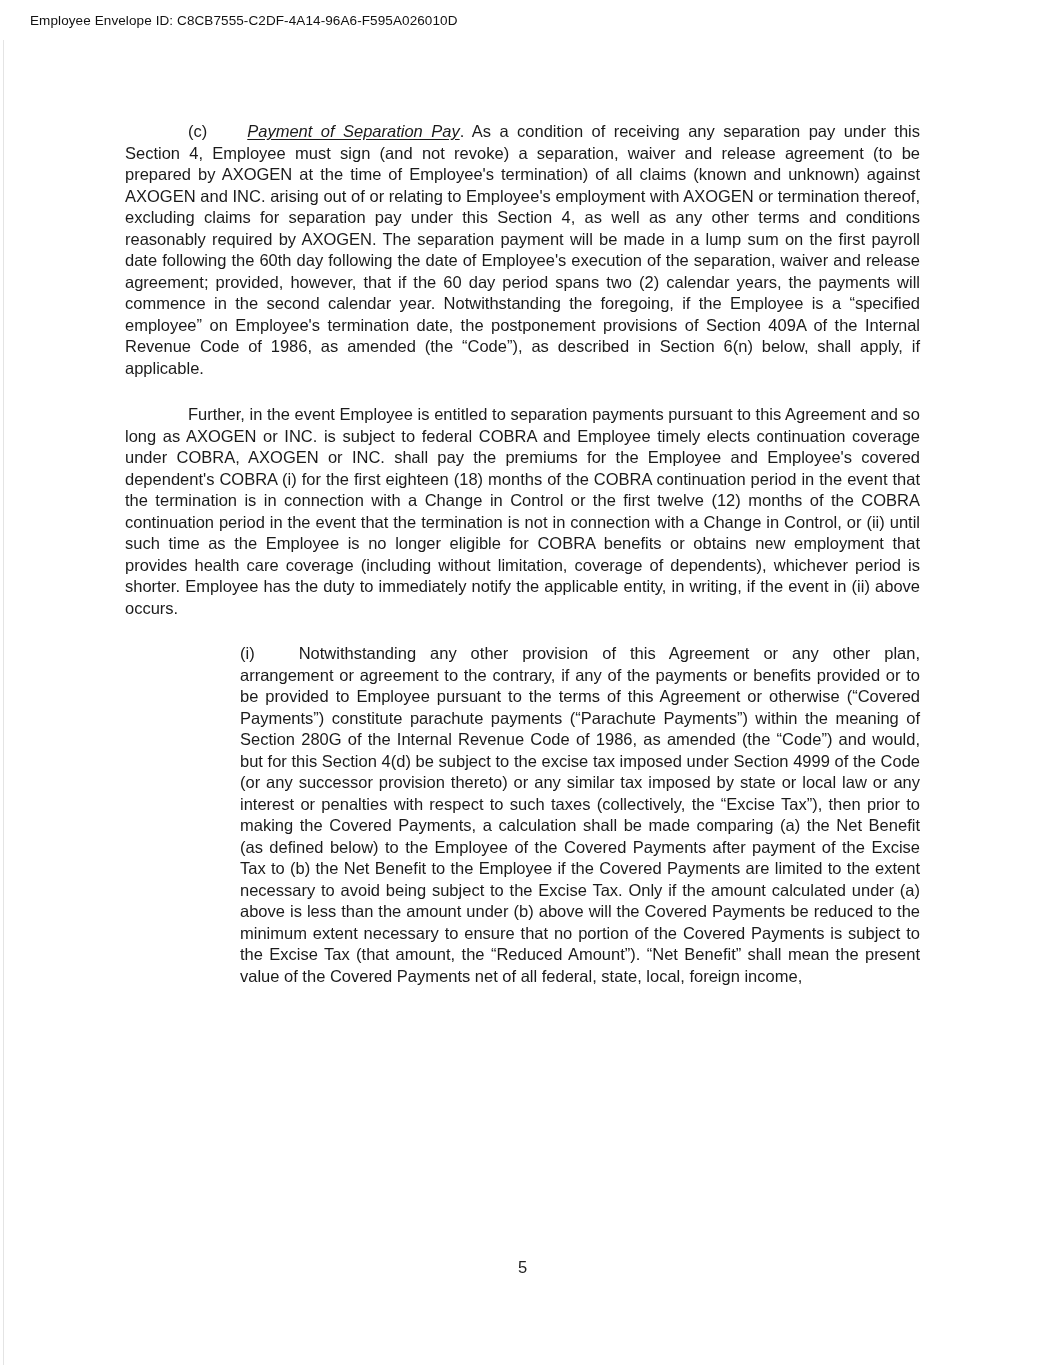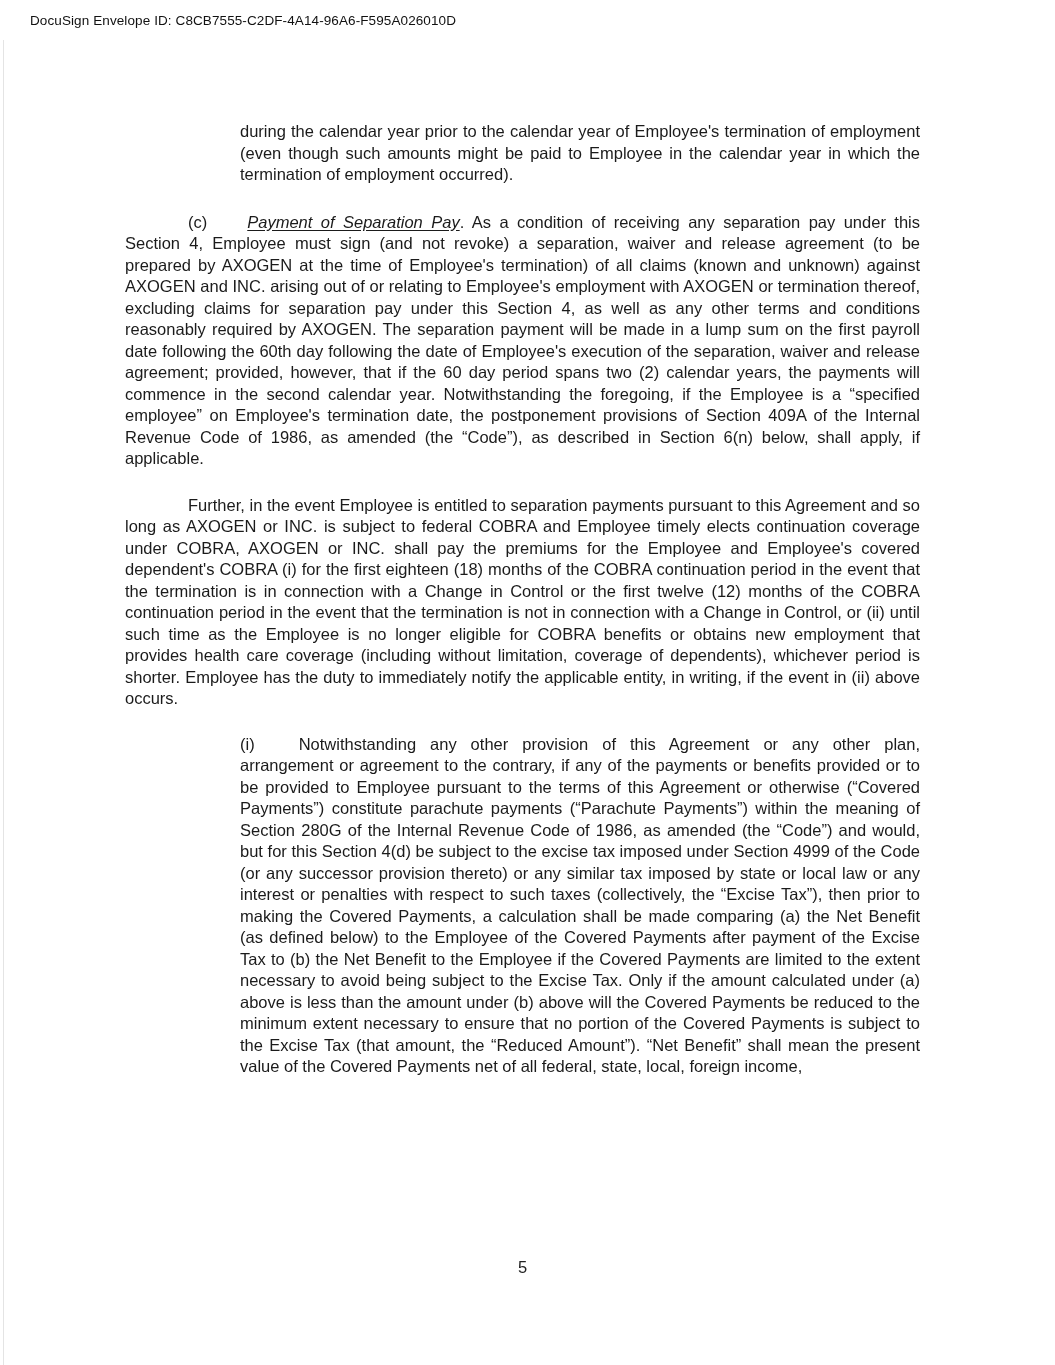--- a/index.html
+++ b/index.html
@@ -74,25 +74,24 @@
     text-align: center;
     font-size: 16.5px;
     color: #222222;
   }
 </style>
 </head>
 <body>
 
 <div class="scan-edge"></div>
 
-<div class="docusign-header">DocuSign Envelope ID: C8CB7555-C2DF-4A14-96A6-F595A026010D</div>
+<div class="docusign-header">Employee Envelope ID: C8CB7555-C2DF-4A14-96A6-F595A026010D</div>
 
 <div class="content">
 
-  <p class="para indent-block p-intro">during the calendar year prior to the calendar year of Employee's termination of employment (even though such amounts might be paid to Employee in the calendar year in which the termination of employment occurred).</p>
 
   <p class="para p-c"><span>(c)</span><span class="tab"></span><span class="u">Payment of Separation Pay</span><span>. As a condition of receiving any separation pay under this Section 4, Employee must sign (and not revoke) a separation, waiver and release agreement (to be prepared by AXOGEN at the time of Employee's termination) of all claims (known and unknown) against AXOGEN and INC. arising out of or relating to Employee's employment with AXOGEN or termination thereof, excluding claims for separation pay under this Section 4, as well as any other terms and conditions reasonably required by AXOGEN. The separation payment will be made in a lump sum on the first payroll date following the 60th day following the date of Employee's execution of the separation, waiver and release agreement; provided, however, that if the 60 day period spans two (2) calendar years, the payments will commence in the second calendar year. Notwithstanding the foregoing, if the Employee is a “specified employee” on Employee's termination date, the postponement provisions of Section 409A of the Internal Revenue Code of 1986, as amended (the “Code”), as described in Section 6(n) below, shall apply, if applicable.</span></p>
 
   <p class="para p-further">Further, in the event Employee is entitled to separation payments pursuant to this Agreement and so long as AXOGEN or INC. is subject to federal COBRA and Employee timely elects continuation coverage under COBRA, AXOGEN or INC. shall pay the premiums for the Employee and Employee's covered dependent's COBRA (i) for the first eighteen (18) months of the COBRA continuation period in the event that the termination is in connection with a Change in Control or the first twelve (12) months of the COBRA continuation period in the event that the termination is not in connection with a Change in Control, or (ii) until such time as the Employee is no longer eligible for COBRA benefits or obtains new employment that provides health care coverage (including without limitation, coverage of dependents), whichever period is shorter. Employee has the duty to immediately notify the applicable entity, in writing, if the event in (ii) above occurs.</p>
 
 
   <p class="para indent-block"><span>(i)</span><span class="tab-i"></span><span>Notwithstanding any other provision of this Agreement or any other plan, arrangement or agreement to the contrary, if any of the payments or benefits provided or to be provided to Employee pursuant to the terms of this Agreement or otherwise (“Covered Payments”) constitute parachute payments (“Parachute Payments”) within the meaning of Section 280G of the Internal Revenue Code of 1986, as amended (the “Code”) and would, but for this Section 4(d) be subject to the excise tax imposed under Section 4999 of the Code (or any successor provision thereto) or any similar tax imposed by state or local law or any interest or penalties with respect to such taxes (collectively, the “Excise Tax”), then prior to making the Covered Payments, a calculation shall be made comparing (a) the Net Benefit (as defined below) to the Employee of the Covered Payments after payment of the Excise Tax to (b) the Net Benefit to the Employee if the Covered Payments are limited to the extent necessary to avoid being subject to the Excise Tax. Only if the amount calculated under (a) above is less than the amount under (b) above will the Covered Payments be reduced to the minimum extent necessary to ensure that no portion of the Covered Payments is subject to the Excise Tax (that amount, the “Reduced Amount”). “Net Benefit” shall mean the present value of the Covered Payments net of all federal, state, local, foreign income,</span></p>
 
 </div>
 

